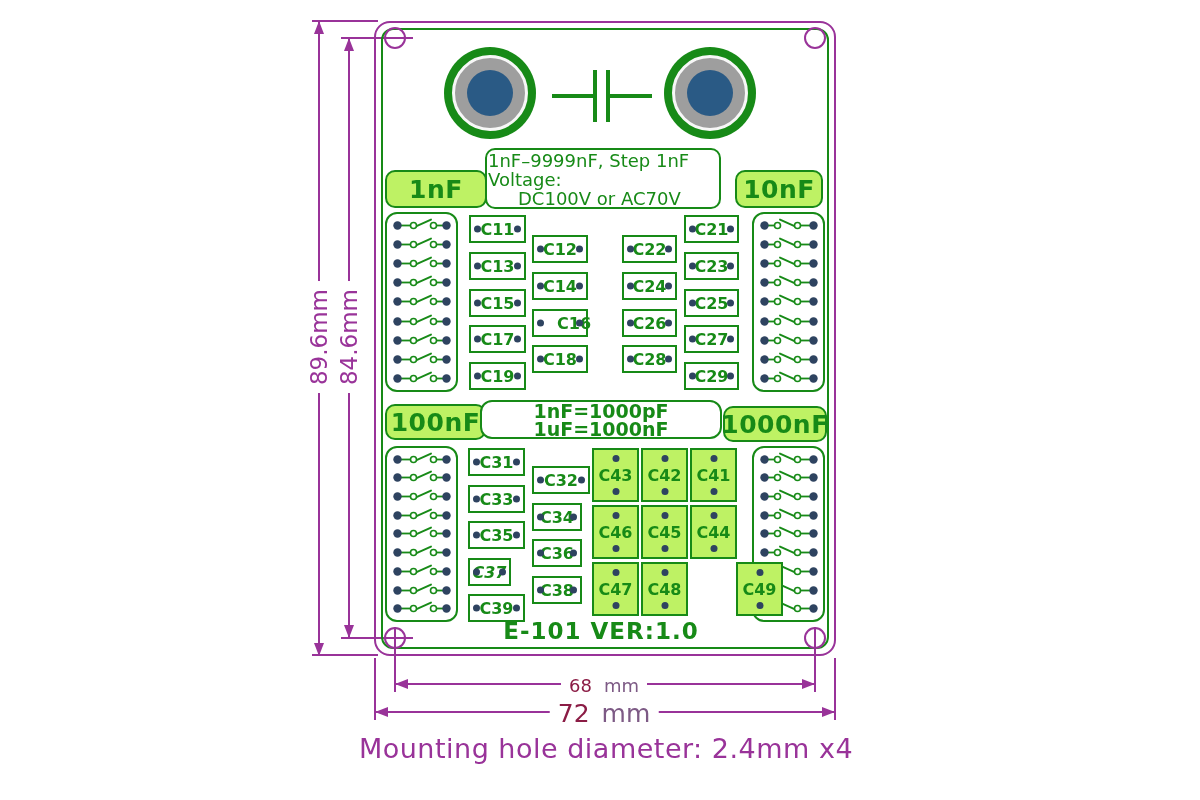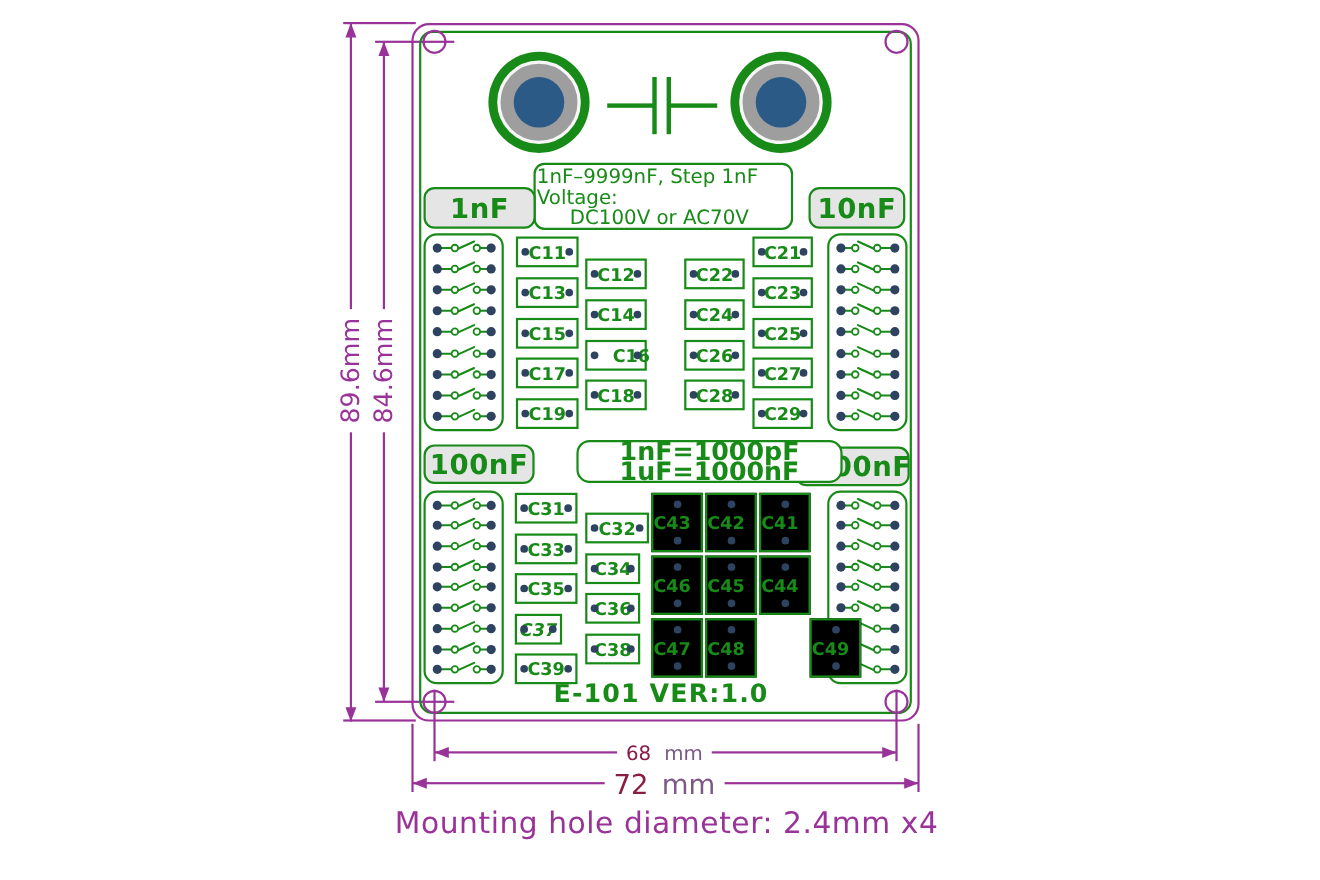--- a/index.html
+++ b/index.html
@@ -24,46 +24,46 @@
   
   .terminal{position:absolute;width:92px;height:92px;border-radius:50%;
     background:var(--g);display:grid;place-items:center;}
   .t-gray{width:70px;height:70px;border:3px solid #f7f7f7;border-radius:50%;
     background:#9e9e9e;display:grid;place-items:center;}
   .t-blue{width:46px;height:46px;border-radius:50%;background:#2a5a85;}
   .gbar{position:absolute;background:var(--g);}
   
   .sec-label{position:absolute;border:2px solid var(--g);border-radius:10px;
     box-sizing:border-box;display:flex;align-items:center;justify-content:center;
-    color:var(--g);font-size:25px;font-weight:600;letter-spacing:.5px;background:#e5e5e5;}
+    color:var(--g);font-size:25px;font-weight:600;letter-spacing:.5px;background:#bef264;}
   .info-box{position:absolute;left:485px;top:148px;width:236px;height:61px;
     border:2px solid var(--g);border-radius:10px;box-sizing:border-box;background:#fff;
     color:var(--g);font-size:18px;line-height:19px;padding:1px 0 0 1px;font-weight:500;}
   .info-box .indent{padding-left:30px;}
   .conv-box{position:absolute;left:480px;top:400px;width:242px;height:39px;
     border:2px solid var(--g);border-radius:12px;box-sizing:border-box;background:#fff;
-    color:var(--g);font-size:23px;line-height:18px;font-weight:600;
-    display:flex;flex-direction:column;align-items:center;justify-content:center;margin-left:44px;}
+    color:var(--g);font-size:19px;line-height:18px;font-weight:600;
+    display:flex;flex-direction:column;align-items:center;justify-content:center;}
   .version{position:absolute;left:460px;top:618px;width:282px;text-align:center;
     color:var(--g);font-size:23px;font-weight:600;letter-spacing:1px;}
   
   .bank{position:absolute;border:2px solid var(--g);border-radius:12px;box-sizing:border-box;
     display:flex;flex-direction:column;justify-content:space-evenly;align-items:center;background:#fff;}
   .switch-row{line-height:0;}
   
   .cap-box{position:absolute;height:28px;border:2px solid var(--g);box-sizing:border-box;
     background:#fff;display:flex;align-items:center;justify-content:center;}
   .cap-label{color:var(--g);font-size:16px;font-weight:600;}
   .pad-dot{position:absolute;width:7px;height:7px;border-radius:50%;background:var(--navy);}
   .pad-left{left:3px;top:50%;transform:translateY(-50%);}
   .pad-right{right:3px;top:50%;transform:translateY(-50%);}
   .pad-top{top:5px;left:50%;transform:translateX(-50%);}
   .pad-bottom{bottom:5px;left:50%;transform:translateX(-50%);}
   .grid-cell{position:absolute;width:47px;height:54px;border:2px solid var(--g);
-    box-sizing:border-box;background:#000000;display:flex;align-items:center;}
+    box-sizing:border-box;background:#bef264;display:flex;align-items:center;justify-content:center;}
   
   .dline{position:absolute;background:var(--p);}
   .arr{position:absolute;width:0;height:0;border:solid transparent;}
   .arr.up{border-width:0 5px 13px 5px;border-bottom-color:var(--p);}
   .arr.down{border-width:13px 5px 0 5px;border-top-color:var(--p);}
   .arr.left{border-width:5px 13px 5px 0;border-right-color:var(--p);}
   .arr.right{border-width:5px 0 5px 13px;border-left-color:var(--p);}
   .dim-label{position:absolute;background:#fff;color:var(--p);font-size:23px;
     padding:0 8px;white-space:nowrap;transform:translate(-50%,-50%);}
   .dim-label.vlab{transform:translate(-50%,-50%) rotate(-90deg);}

